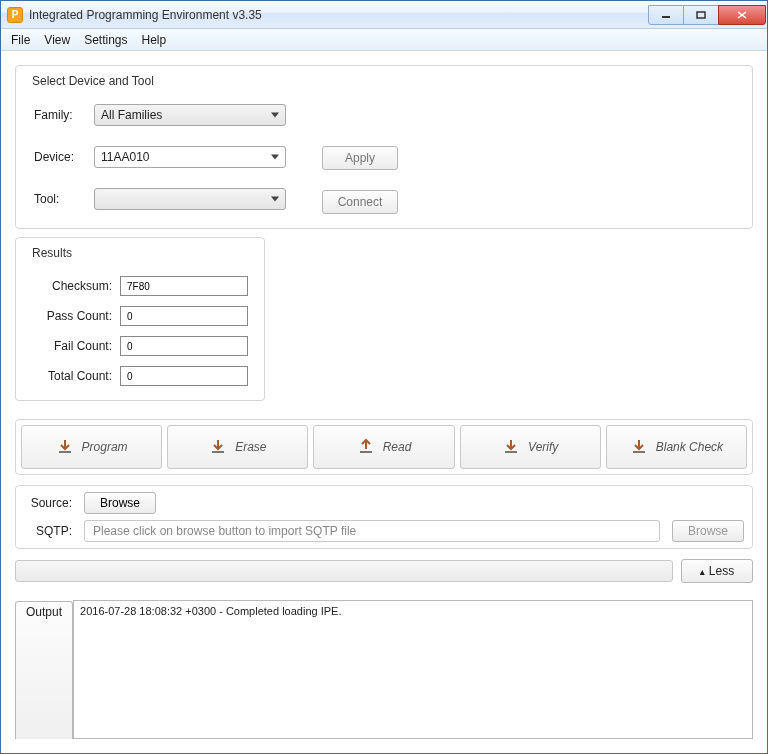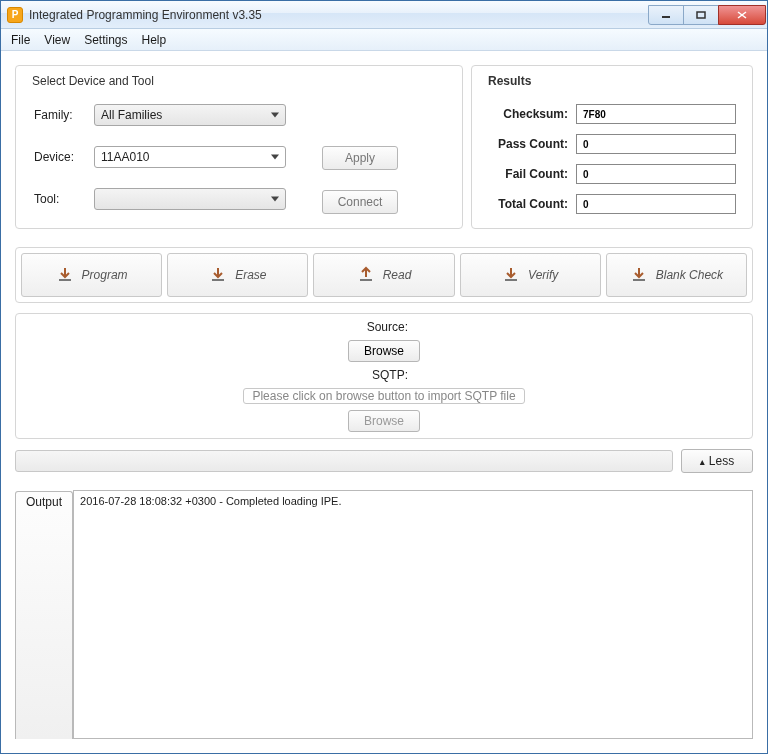--- a/index.html
+++ b/index.html
@@ -68,35 +68,35 @@
   color: #1a1a1a;
 }
 .content {
   flex: 1;
   background: #fff;
   padding: 8px 14px 14px 14px;
   display: flex;
   flex-direction: column;
   overflow: hidden;
 }
-.top-row { display: flex; gap: 8px; margin-top:6px;}
+.top-row { display: flex; gap: 8px; margin-top:6px;flex-direction:column;}
 .group {
   border: 1px solid #d6d6d6;
   border-radius: 4px;
   padding: 8px 12px 14px 12px;
   position: relative;
 }
 .group-title {
   font-size: 12px;
   color: #333;
   margin-bottom: 16px;
   padding-left:4px;
 }
 .sel-device { flex: 1 1 auto; }
-.results { width: 282px; font-weight: bold; }
+.results { width: 250px; }
 .form-row { display: flex; align-items: center; margin-bottom: 20px; }
 .form-row:last-child{margin-bottom:0;}
 .form-label { width: 66px; color: #222; padding-left:6px;}
 .combo {
   width: 192px; height: 22px;
   border: 1px solid #a7a7a7;
   background: linear-gradient(to bottom,#f4f4f4,#e5e5e5);
   border-radius: 3px;
   display: flex; align-items: center; padding: 0 6px;
   position: relative;
@@ -135,21 +135,21 @@
   flex: 1;
   height: 44px;
   border: 1px solid #c9c9c9;
   border-radius: 3px;
   background: linear-gradient(to bottom,#fdfdfd,#efefef);
   display: flex; align-items: center; justify-content: center; gap: 8px;
   color: #555;
 }
 .action-btn .ic { width:18px; height:18px; }
 .file-rows { margin-top: 10px; border: 1px solid #d6d6d6; border-radius: 4px; padding: 6px 8px; }
-.file-row { display: flex; align-items: center; gap: 6px; margin-bottom: 6px; flex-direction: column;}
+.file-row { display: flex; align-items: center; gap: 12px; margin-bottom: 6px;}
 .file-row:last-child{margin-bottom:0;}
 .file-label { width: 48px; text-align: right; color:#222;}
 .file-input {
   flex: 1; height: 22px; border: 1px solid #c8c8c8; border-radius: 3px;
   padding: 0 8px; display:flex; align-items:center; color:#888; background:#fff;
 }
 .browse-btn {
   width: 72px; height: 22px; border: 1px solid #b6b6b6; border-radius: 3px;
   background: linear-gradient(to bottom,#fdfdfd,#ececec);
   display:flex; align-items:center; justify-content:center;

